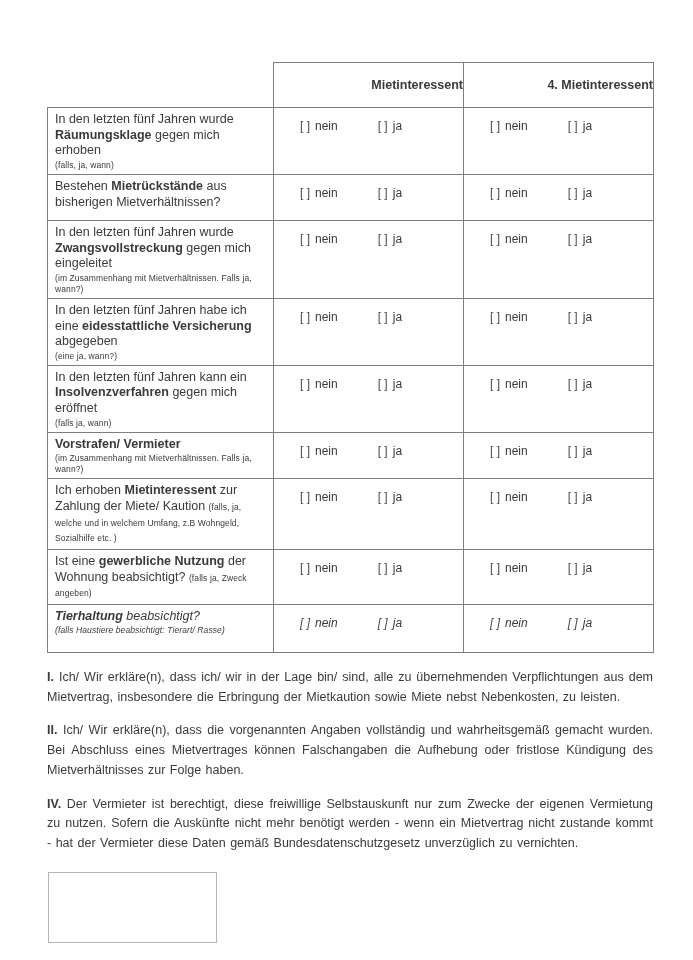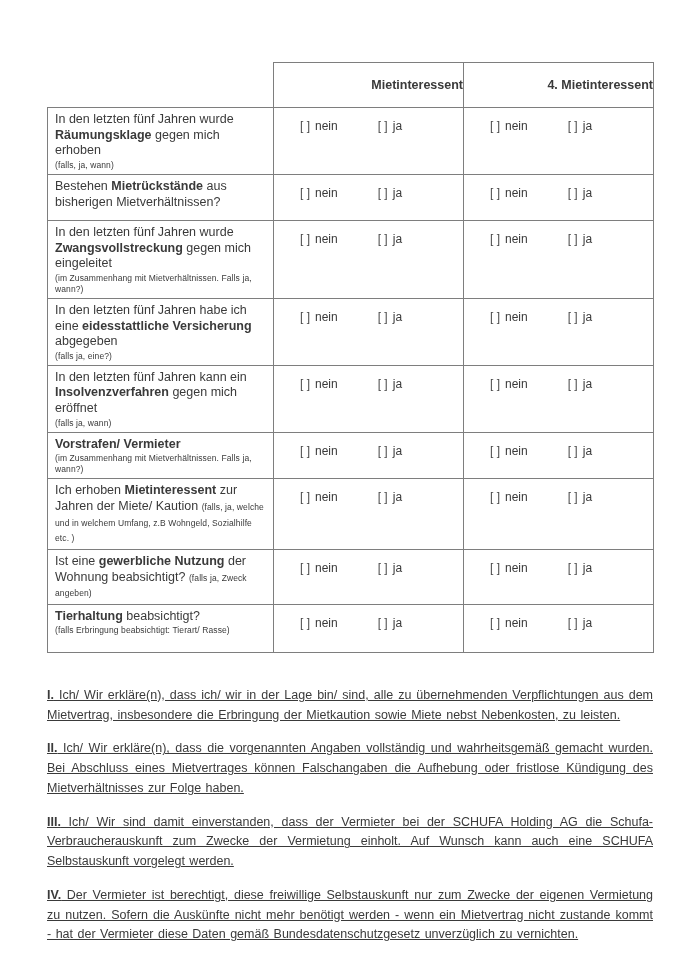--- a/index.html
+++ b/index.html
@@ -57,24 +57,24 @@
   .cb-box { color: #4a4a4a; }
   
   tbody tr:nth-child(1) td { height: 38px; }
   tbody tr:nth-child(2) td { height: 46px; }
   tbody tr:nth-child(3) td { height: 58px; }
   tbody tr:nth-child(4) td { height: 46px; }
   tbody tr:nth-child(5) td { height: 42px; }
   tbody tr:nth-child(6) td { height: 46px; }
   tbody tr:nth-child(7) td { height: 46px; }
   tbody tr:nth-child(8) td { height: 40px; }
-  tbody tr:nth-child(9) td { height: 48px; }
+  tbody tr:nth-child(9) td { height: 48px; font-style: italic; }
 
   
-  .decls { margin-top: 33px; text-decoration: underline; }
+  .decls { margin-top: 15px; }
   .decl {
     font-size: 12.5px;
     line-height: 1.58;
     text-align: justify;
     margin-bottom: 14px;
     word-spacing: 1px;
   }
   .decl b { font-weight: bold; }
 
   
@@ -186,21 +186,21 @@
                 <span>nein</span>
               </span>
               <span class="cb-opt">
                 <span class="cb-box">[&nbsp;]</span>
                 <span>ja</span>
               </span>
             </div>
           </td>
         </tr>
         <tr>
-          <td class="q"><span>In den letzten fünf Jahren habe ich eine </span><b>eidesstattliche Versicherung</b><span> abgegeben</span><span class="small block">(falls ja, eine?)</span></td>
+          <td class="q"><span>In den letzten fünf Jahren habe ich eine </span><b>eidesstattliche Versicherung</b><span> abgegeben</span><span class="small block">(eine ja, wann?)</span></td>
           <td class="cb-cell">
             <div class="cb-wrap">
               <span class="cb-opt">
                 <span class="cb-box">[&nbsp;]</span>
                 <span>nein</span>
               </span>
               <span class="cb-opt">
                 <span class="cb-box">[&nbsp;]</span>
                 <span>ja</span>
               </span>
@@ -267,21 +267,21 @@
                 <span>nein</span>
               </span>
               <span class="cb-opt">
                 <span class="cb-box">[&nbsp;]</span>
                 <span>ja</span>
               </span>
             </div>
           </td>
         </tr>
         <tr>
-          <td class="q"><span>Ich erhoben </span><b>Mietinteressent</b><span> zur Jahren der Miete/ Kaution </span><span class="small">(falls, ja, welche und in welchem Umfang, z.B Wohngeld, Sozialhilfe etc. )</span></td>
+          <td class="q"><span>Ich erhoben </span><b>Mietinteressent</b><span> zur Zahlung der Miete/ Kaution </span><span class="small">(falls, ja, welche und in welchem Umfang, z.B Wohngeld, Sozialhilfe etc. )</span></td>
           <td class="cb-cell">
             <div class="cb-wrap">
               <span class="cb-opt">
                 <span class="cb-box">[&nbsp;]</span>
                 <span>nein</span>
               </span>
               <span class="cb-opt">
                 <span class="cb-box">[&nbsp;]</span>
                 <span>ja</span>
               </span>
@@ -321,21 +321,21 @@
                 <span>nein</span>
               </span>
               <span class="cb-opt">
                 <span class="cb-box">[&nbsp;]</span>
                 <span>ja</span>
               </span>
             </div>
           </td>
         </tr>
         <tr>
-          <td class="q"><b>Tierhaltung</b><span> beabsichtigt?</span><span class="small block">(falls Erbringung beabsichtigt: Tierart/ Rasse)</span></td>
+          <td class="q"><b>Tierhaltung</b><span> beabsichtigt?</span><span class="small block">(falls Haustiere beabsichtigt: Tierart/ Rasse)</span></td>
           <td class="cb-cell">
             <div class="cb-wrap">
               <span class="cb-opt">
                 <span class="cb-box">[&nbsp;]</span>
                 <span>nein</span>
               </span>
               <span class="cb-opt">
                 <span class="cb-box">[&nbsp;]</span>
                 <span>ja</span>
               </span>
@@ -353,21 +353,20 @@
               </span>
             </div>
           </td>
         </tr>
       </tbody>
   </table>
 
   <section class="decls">
       <p class="decl"><b>I.</b><span> Ich/ Wir erkläre(n), dass ich/ wir in der Lage bin/ sind, alle zu übernehmenden Verpflichtungen aus dem Mietvertrag, insbesondere die Erbringung der Mietkaution sowie Miete nebst Nebenkosten, zu leisten.</span></p>
       <p class="decl"><b>II.</b><span> Ich/ Wir erkläre(n), dass die vorgenannten Angaben vollständig und wahrheitsgemäß gemacht wurden. Bei Abschluss eines Mietvertrages können Falschangaben die Aufhebung oder fristlose Kündigung des Mietverhältnisses zur Folge haben.</span></p>
-      <p class="decl"><b>III.</b><span> Ich/ Wir sind damit einverstanden, dass der Vermieter bei der SCHUFA Holding AG die Schufa-Verbraucherauskunft zum Zwecke der Vermietung einholt. Auf Wunsch kann auch eine SCHUFA Selbstauskunft vorgelegt werden.</span></p>
       <p class="decl"><b>IV.</b><span> Der Vermieter ist berechtigt, diese freiwillige Selbstauskunft nur zum Zwecke der eigenen Vermietung zu nutzen. Sofern die Auskünfte nicht mehr benötigt werden - wenn ein Mietvertrag nicht zustande kommt - hat der Vermieter diese Daten gemäß Bundesdatenschutzgesetz unverzüglich zu vernichten.</span></p>
     </section>
 
   <div class="sig-area">
     <div class="ort-box">
       
     </div>
 
   </div>
 

